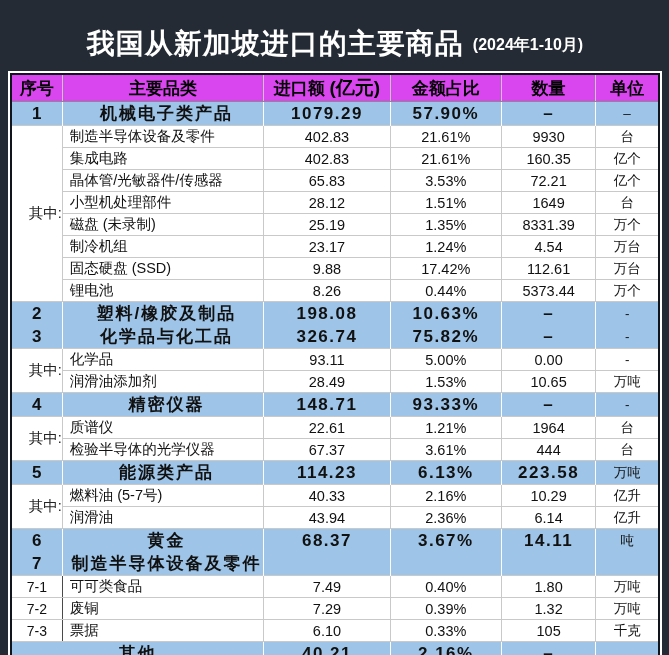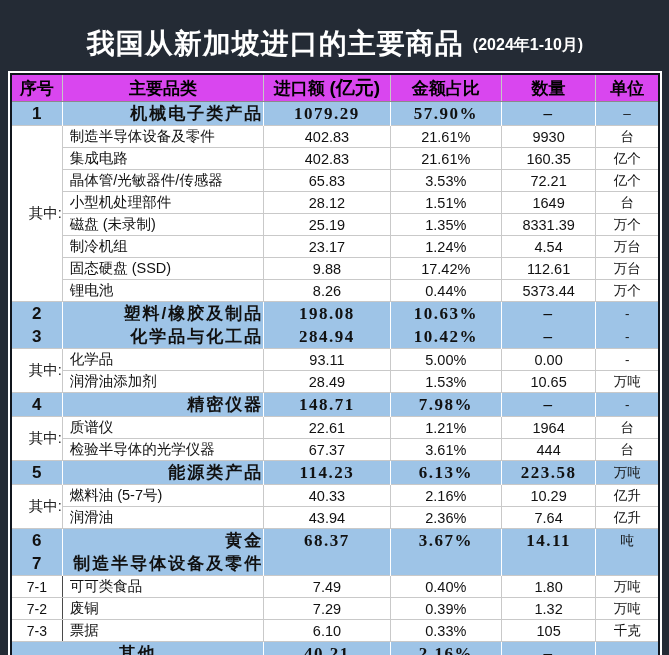--- a/index.html
+++ b/index.html
@@ -25,22 +25,22 @@
   th:last-child { border-right:none; }
   th .sub { font-size:19px; font-weight:bold;text-align:center; }
   td { padding:0; text-align:center; color:#111; overflow:hidden; white-space:nowrap; }
   
   tr.section td {
     background:var(--section-color,#9EC4E7); height:23px;
     font-weight:bold; font-size:17px;
     border-right:1px solid rgba(255,255,255,0.75);
   }
   tr.section td:last-child { border-right:none; }
-  tr.section td.cat { text-align:right; padding-left:7px; letter-spacing:2px; }
-  tr.section td.num { letter-spacing:1.5px;font-family:Liberation Serif, serif; }
+  tr.section td.cat { text-align:center; padding-left:7px; letter-spacing:2px; }
+  tr.section td.num { letter-spacing:1.5px; }
   tr.section td.unit-cell { font-size:13.5px; font-weight:normal; letter-spacing:0; }
   
   tr.sub td, tr.item td {
     height:21px; font-size:14.5px; background:#fff;
     border:1px solid #c9c9c9;
   }
   tr.sub td.cat, tr.item td.cat { text-align:left; padding-left:7px;margin-left:6px; }
   td.which {
     font-size:13.5px; color:#222; text-align:right; padding-left:5px;
     border:1px solid #c9c9c9; border-right:1.5px solid #4a4a4a; background:#fff;
@@ -158,22 +158,22 @@
             <td class="no-cell">2</td>
             <td class="cat">塑料/橡胶及制品</td>
             <td class="num amount-cell">198.08</td>
             <td class="num share-cell">10.63%</td>
             <td class="num qty-cell">–</td>
             <td class="unit-cell">-</td>
           </tr>
           <tr class="section">
             <td class="no-cell">3</td>
             <td class="cat">化学品与化工品</td>
-            <td class="num amount-cell">284.94</td>
-            <td class="num share-cell">10.42%</td>
+            <td class="num amount-cell">326.74</td>
+            <td class="num share-cell">75.82%</td>
             <td class="num qty-cell">–</td>
             <td class="unit-cell">-</td>
           </tr>
           <tr class="sub">
             <td class="which" rowspan="2">其中:</td>
             <td class="cat first-col-after">化学品</td>
             <td class="amount-cell">93.11</td>
             <td class="share-cell">5.00%</td>
             <td class="qty-cell">0.00</td>
             <td class="unit-cell">-</td>
@@ -182,21 +182,21 @@
             <td class="cat first-col-after">润滑油添加剂</td>
             <td class="amount-cell">28.49</td>
             <td class="share-cell">1.53%</td>
             <td class="qty-cell">10.65</td>
             <td class="unit-cell">万吨</td>
           </tr>
           <tr class="section">
             <td class="no-cell">4</td>
             <td class="cat">精密仪器</td>
             <td class="num amount-cell">148.71</td>
-            <td class="num share-cell">7.98%</td>
+            <td class="num share-cell">93.33%</td>
             <td class="num qty-cell">–</td>
             <td class="unit-cell">-</td>
           </tr>
           <tr class="sub">
             <td class="which" rowspan="2">其中:</td>
             <td class="cat first-col-after">质谱仪</td>
             <td class="amount-cell">22.61</td>
             <td class="share-cell">1.21%</td>
             <td class="qty-cell">1964</td>
             <td class="unit-cell">台</td>
@@ -221,21 +221,21 @@
             <td class="cat first-col-after">燃料油 (5-7号)</td>
             <td class="amount-cell">40.33</td>
             <td class="share-cell">2.16%</td>
             <td class="qty-cell">10.29</td>
             <td class="unit-cell">亿升</td>
           </tr>
           <tr class="sub">
             <td class="cat first-col-after">润滑油</td>
             <td class="amount-cell">43.94</td>
             <td class="share-cell">2.36%</td>
-            <td class="qty-cell">7.64</td>
+            <td class="qty-cell">6.14</td>
             <td class="unit-cell">亿升</td>
           </tr>
           <tr class="section">
             <td class="no-cell">6</td>
             <td class="cat">黄金</td>
             <td class="num amount-cell">68.37</td>
             <td class="num share-cell">3.67%</td>
             <td class="num qty-cell">14.11</td>
             <td class="unit-cell">吨</td>
           </tr>

